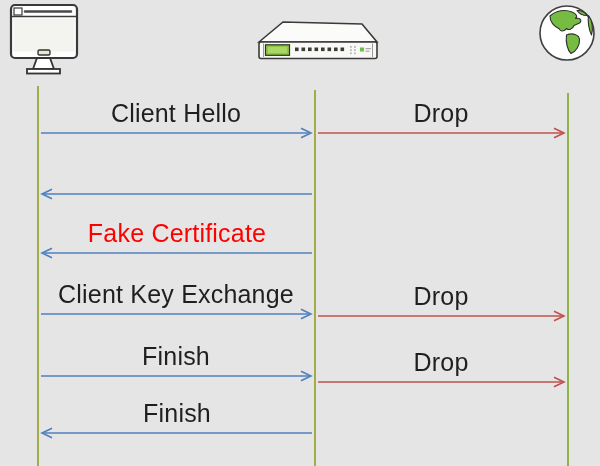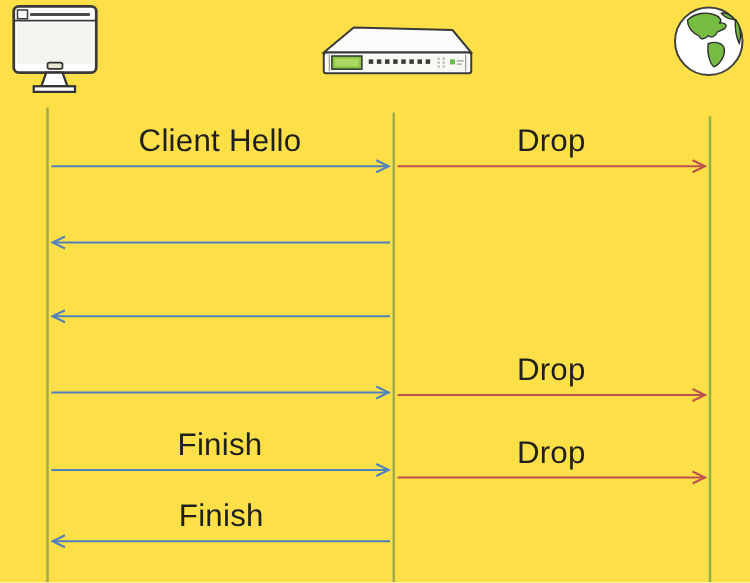--- a/index.html
+++ b/index.html
@@ -1,17 +1,17 @@
 <!DOCTYPE html>
 <html><head>
 <meta charset="utf-8">
 <style>
   html,body{margin:0;padding:0;background:#fff;}
   #stage{
-    position:relative;width:600px;height:466px;background:#fde047;
+    position:relative;width:600px;height:466px;background:#e5e5e5;
     font-family:"Liberation Sans", sans-serif;overflow:hidden;
   }
   #seq-svg{position:absolute;left:0;top:0;width:600px;height:466px;}
   .actor-icon{position:absolute;}
   .msg-label{
     position:absolute;transform:translateX(-50%);
     font-size:25px;line-height:1.1;color:#1f1f1f;white-space:nowrap;
     letter-spacing:0.2px;
   }
 </style>
@@ -88,17 +88,19 @@
   <svg class="actor-icon" style="left:537px;top:3px" width="60" height="60" viewBox="0 0 60 60" xmlns="http://www.w3.org/2000/svg">
     <circle cx="30" cy="30" r="27" fill="#ffffff" stroke="#404040" stroke-width="1.6"></circle>
     <path d="M13,13 C19,7.5 28,6 35,9 C39,10.5 41,13.5 38.5,15.5 C43,14.5 45.5,17.5 42.5,20 L37,22.5 C35.5,26.5 31.5,27.5 29.5,25.5 C27.5,28.5 23,29 22.5,26 C17.5,23.5 13,19 13,13 Z" fill="#76bc43" stroke="#2f2f2f" stroke-width="1.1" stroke-linejoin="round"></path>
     <path d="M29.5,32 C35.5,29.5 42,31.5 42.5,36.5 C43,42.5 38.5,49 34,50.5 C30.5,47 28.5,39.5 29.5,32 Z" fill="#76bc43" stroke="#2f2f2f" stroke-width="1.1" stroke-linejoin="round"></path>
     <path d="M51.5,12.5 C55,17 56.5,25 54.5,32 C52,27 50.5,18.5 51.5,12.5 Z" fill="#76bc43" stroke="#2f2f2f" stroke-width="1.1" stroke-linejoin="round"></path>
     <path d="M40,7.5 C44.5,7 48.5,9.5 50,12.5 C46.5,12.5 42,10.5 40,7.5 Z" fill="#76bc43" stroke="#2f2f2f" stroke-width="1.1" stroke-linejoin="round"></path>
   </svg>
 
 <div class="msg-label" style="left: 176px; top: 100px; color: rgb(31, 31, 31);">Client Hello</div>
     <div class="msg-label" style="left: 441px; top: 100px; color: rgb(31, 31, 31);">Drop</div>
+    <div class="msg-label" style="left: 177px; top: 220px; color: rgb(255, 0, 0);">Fake Certificate</div>
+    <div class="msg-label" style="left: 176px; top: 281px; color: rgb(31, 31, 31);">Client Key Exchange</div>
     <div class="msg-label" style="left: 441px; top: 283px; color: rgb(31, 31, 31);">Drop</div>
     <div class="msg-label" style="left: 176px; top: 343px; color: rgb(31, 31, 31);">Finish</div>
     <div class="msg-label" style="left: 441px; top: 349px; color: rgb(31, 31, 31);">Drop</div>
     <div class="msg-label" style="left: 177px; top: 400px; color: rgb(31, 31, 31);">Finish</div>
   </div>
 
 </body></html>

